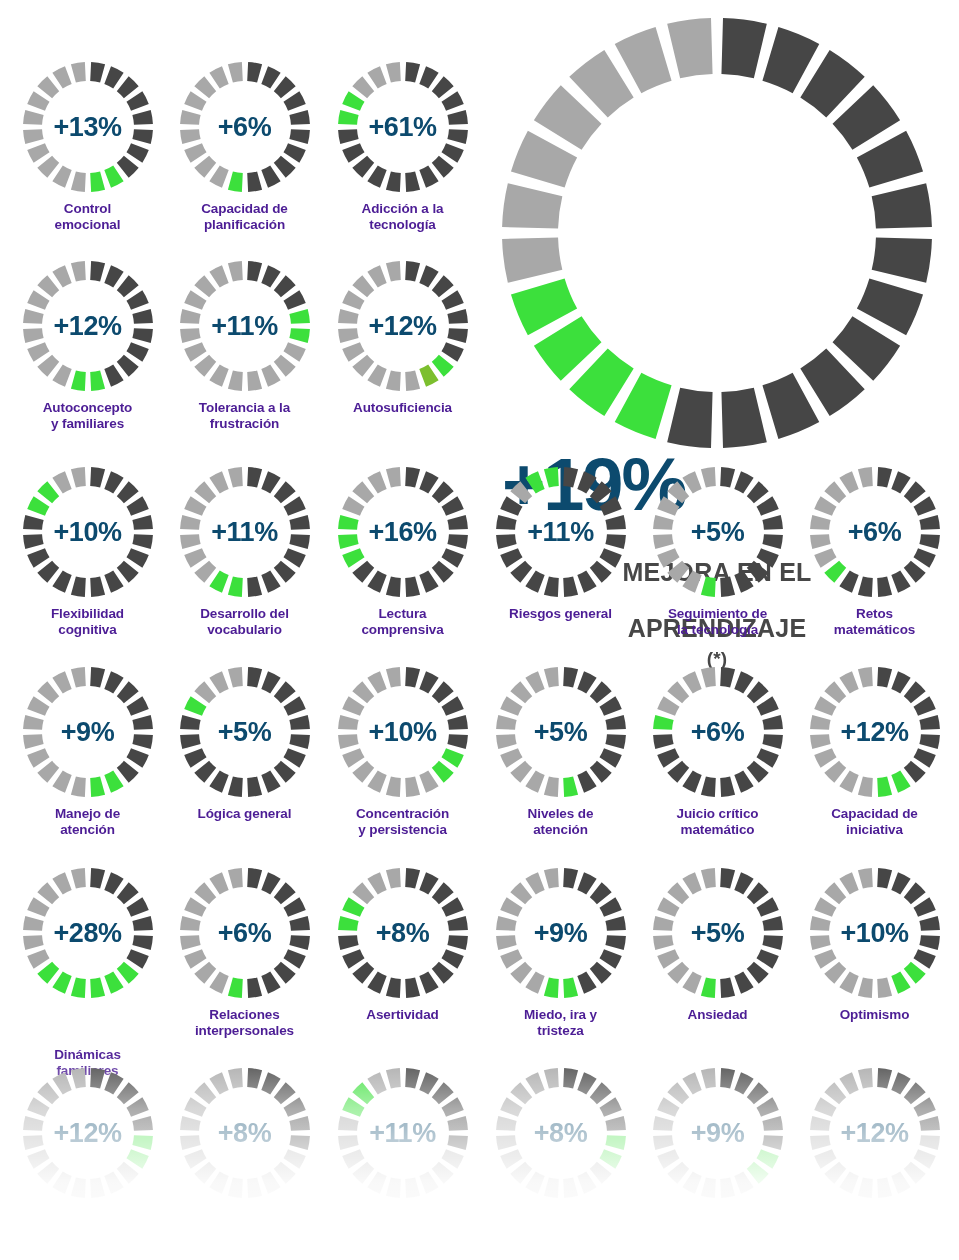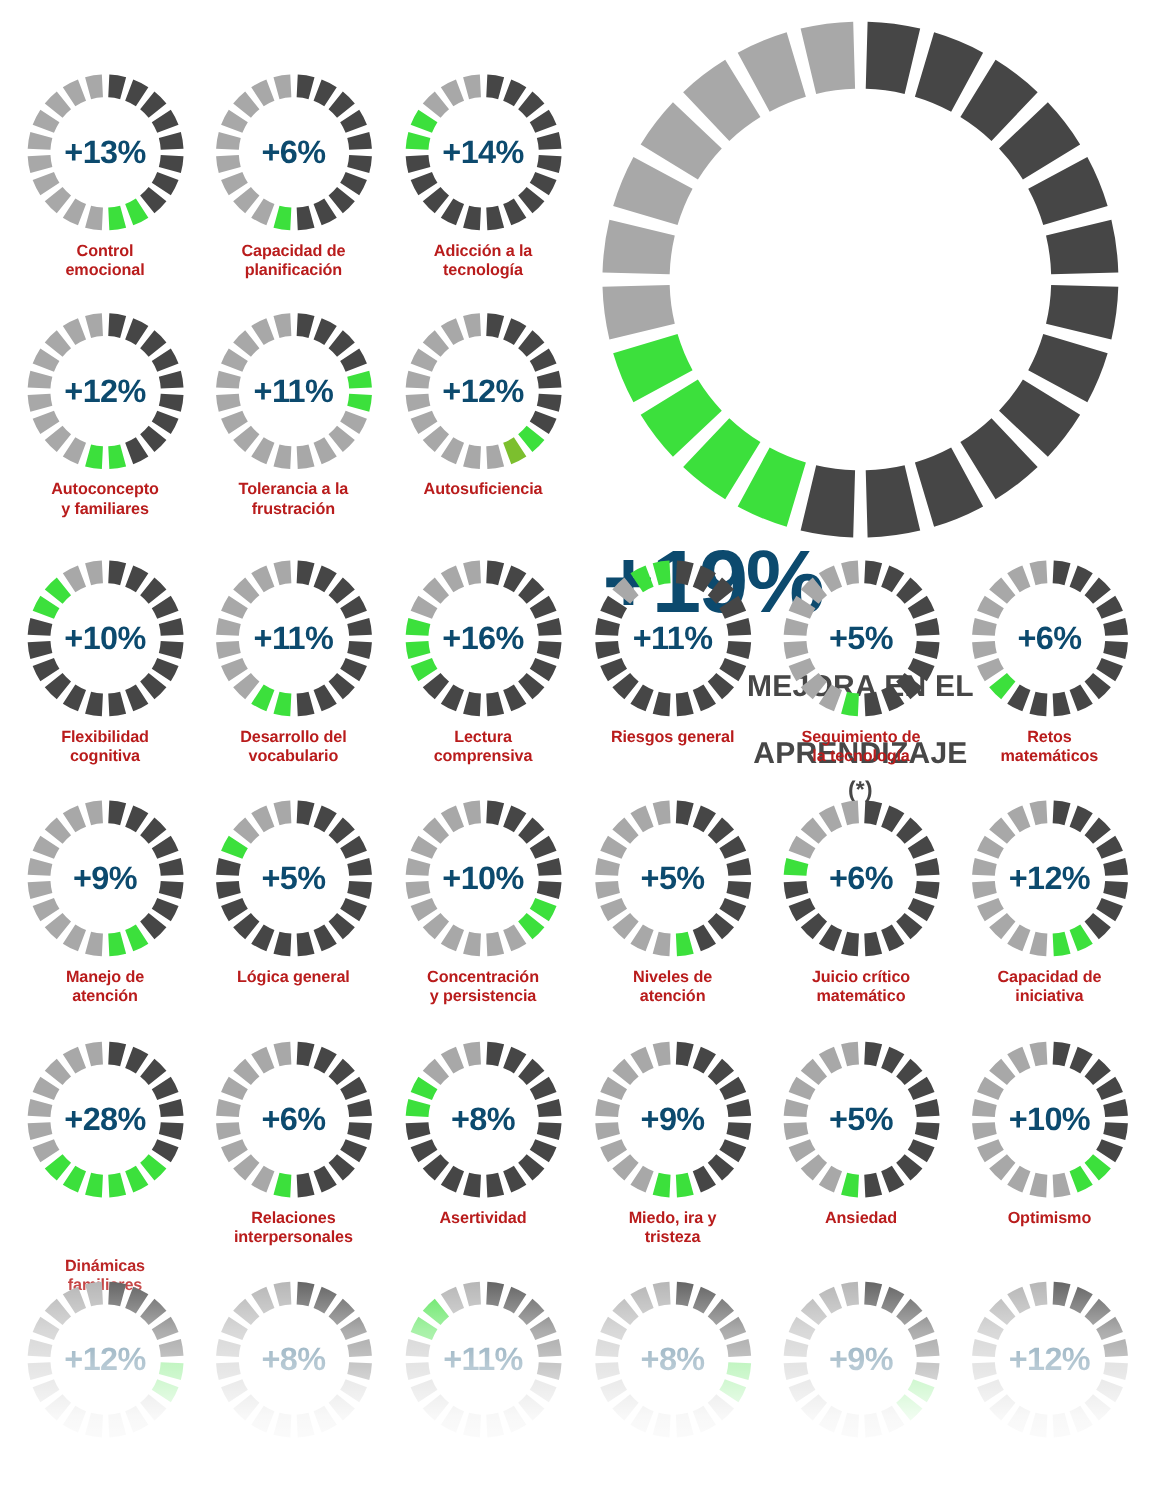--- a/index.html
+++ b/index.html
@@ -37,21 +37,21 @@
     display:flex;flex-direction:column;align-items:center;
   }
   .card .donut{width:130px;height:130px;}
   .card .pct{font-size:27px;}
   .card .label{
     margin-top:9px;
     font-size:13.5px;
     font-weight:bold;
     line-height:1.18;
     text-align:center;
-    color:#b91c1c;
+    color:#4c1d95;
     white-space:pre-line;
     letter-spacing:-0.1px;
   }
 
   
   .hero{
     position:absolute;
     left:502px;top:18px;
     width:430px;height:430px;
   }
@@ -200,21 +200,21 @@
             <path d="M 24.314974308036163 115.69249140103732 A 65 65 0 0 1 14.307508598962698 105.68502569196384 L 29.12531377772745 93.79247972046673 A 46 46 0 0 0 36.207520279533284 100.87468622227257 Z" fill="#464646"></path>
             <path d="M 10.64139986989563 100.6390599187944 A 65 65 0 0 1 4.216211370409248 88.02891746985154 L 21.983780354443468 81.29738774789493 A 46 46 0 0 0 26.530836831003057 90.22148855791603 Z" fill="#464646"></path>
             <path d="M 2.2888239511271564 82.09702893976839 A 65 65 0 0 1 0.07485487847820593 68.11857835388737 L 19.052974221692267 67.20699391198184 A 46 46 0 0 0 20.619783103874603 77.09943586506687 Z" fill="#464646"></path>
             <path d="M 0.07485487847820593 61.88142164611264 A 65 65 0 0 1 2.2888239511271564 47.90297106023163 L 20.619783103874603 52.90056413493315 A 46 46 0 0 0 19.052974221692267 62.79300608801818 Z" fill="#3ce03c"></path>
             <path d="M 4.2162113704092405 41.97108253014847 A 65 65 0 0 1 10.641399869895622 29.36094008120562 L 26.530836831003057 39.77851144208398 A 46 46 0 0 0 21.98378035444346 48.70261225210507 Z" fill="#3ce03c"></path>
             <path d="M 14.30750859896267 24.314974308036184 A 65 65 0 0 1 24.31497430803617 14.307508598962677 L 36.207520279533284 29.125313777727428 A 46 46 0 0 0 29.125313777727428 36.2075202795333 Z" fill="#a8a8a8"></path>
             <path d="M 29.360940081205577 10.64139986989565 A 65 65 0 0 1 41.97108253014848 4.2162113704092405 L 48.70261225210508 21.98378035444346 A 46 46 0 0 0 39.778511442083946 26.53083683100308 Z" fill="#a8a8a8"></path>
             <path d="M 47.902971060231664 2.2888239511271493 A 65 65 0 0 1 61.88142164611259 0.07485487847820593 L 62.793006088018146 19.052974221692267 A 46 46 0 0 0 52.90056413493318 20.619783103874603 Z" fill="#a8a8a8"></path>
           </svg>
           <div class="center">
-            <div class="pct">+14%</div>
+            <div class="pct">+61%</div>
           </div>
         </div>
         <div class="label">Adicción a la
 tecnología</div>
       </div>
       <div class="card" style="left: 10px; top: 261px;">
         <div class="donut">
           <svg width="130" height="130" viewBox="0 0 130 130">
             <path d="M 68.11857835388736 0.07485487847820593 A 65 65 0 0 1 82.09702893976836 2.2888239511271564 L 77.09943586506685 20.619783103874603 A 46 46 0 0 0 67.20699391198183 19.052974221692267 Z" fill="#464646"></path>
             <path d="M 88.02891746985152 4.2162113704092405 A 65 65 0 0 1 100.6390599187944 10.641399869895636 L 90.22148855791605 26.530836831003064 A 46 46 0 0 0 81.29738774789493 21.98378035444346 Z" fill="#464646"></path>

